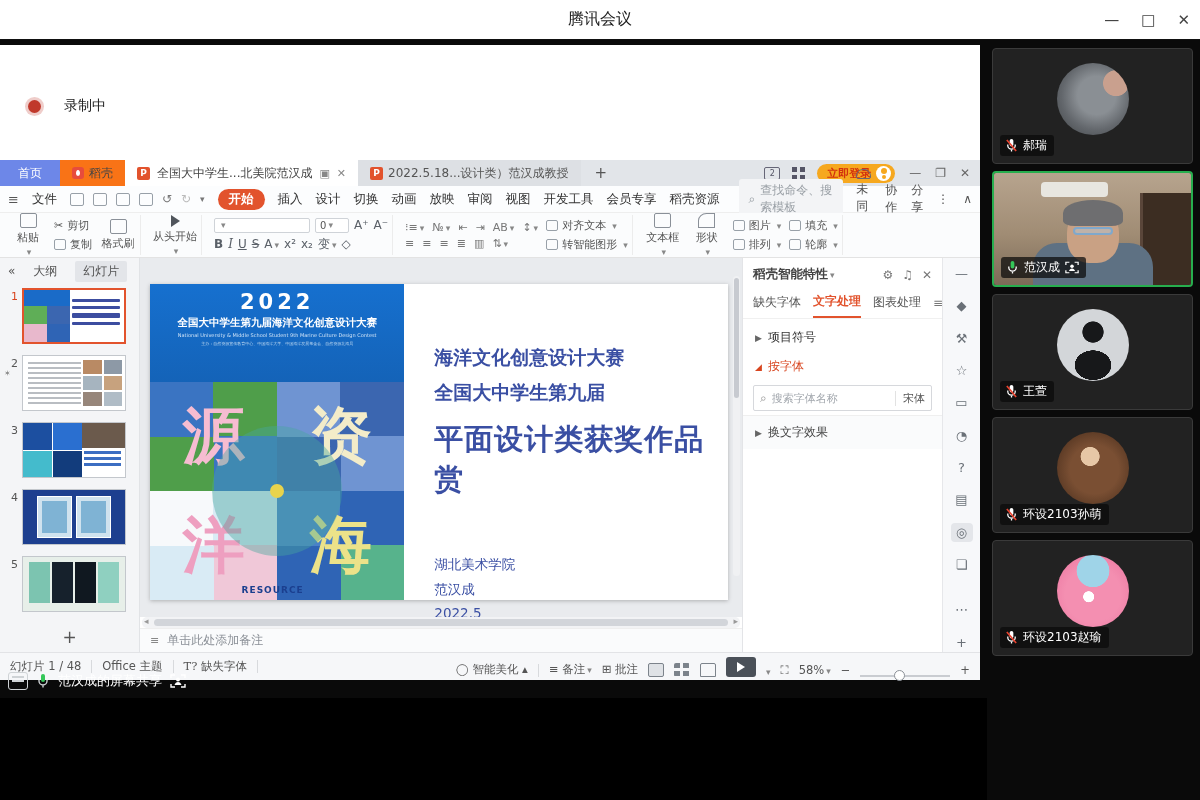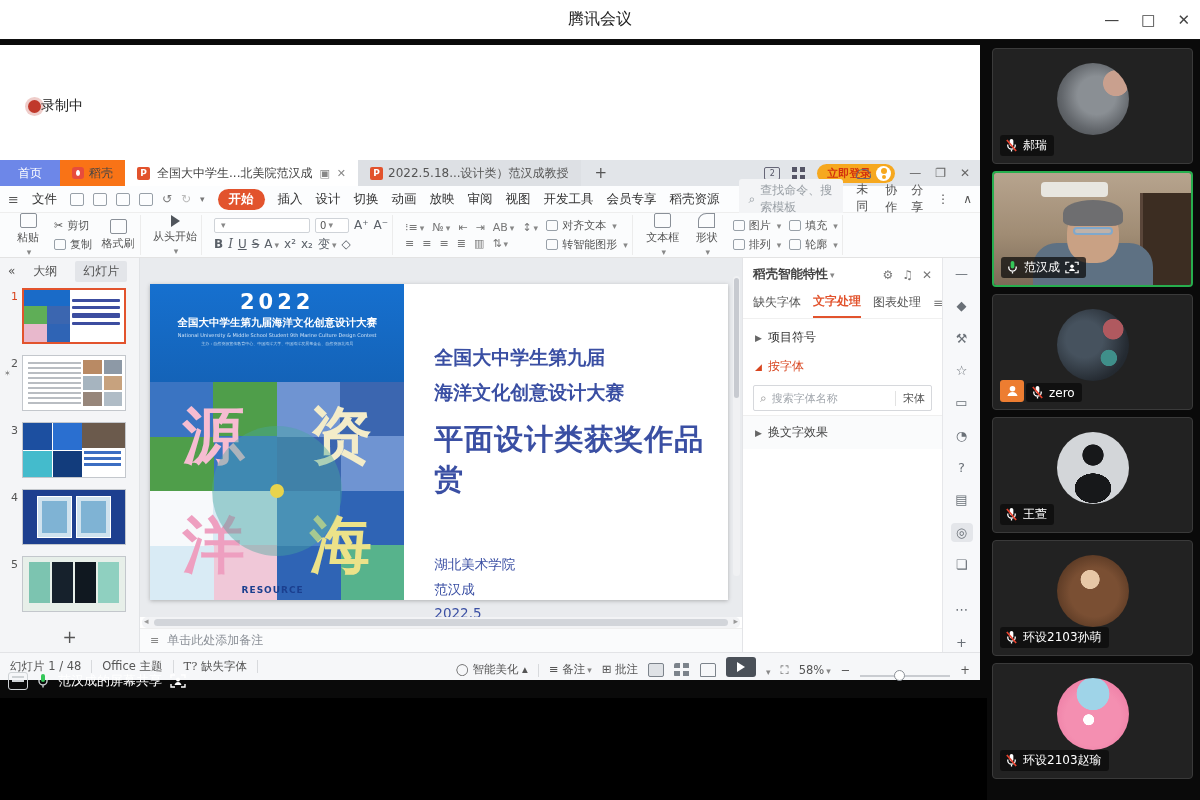--- a/index.html
+++ b/index.html
@@ -8,21 +8,21 @@
   .app { position:relative; width:1200px; height:698px; background:#0a0a0a; }
 
   
   .titlebar { position:absolute; top:0; left:0; width:1200px; height:40px; background:#fff; border-bottom:1px solid #111; display:flex; align-items:center; justify-content:center; }
   .titlebar .mt { font-size:16px; color:#1a1a1a; }
   .win-ctrls { position:absolute; right:10px; top:0; height:40px; display:flex; align-items:center; gap:22px; color:#444; font-size:15px; }
   .win-ctrls span { cursor:default; }
 
   
   .shared { position:absolute; left:0; top:45px; width:980px; height:635px; background:#fff; }
-  .rec { position:absolute; left:28px; top:52px; display:flex; align-items:center; gap:0; }
+  .rec { position:absolute; left:28px; top:52px; display:flex; align-items:center; gap:23px; }
   .rec-dot { width:13px; height:13px; border-radius:50%; background:#c0392b; box-shadow:0 0 0 3px rgba(192,57,43,.25); }
   .rec-label { font-size:14px; color:#222; }
 
   
   .wps { position:absolute; left:0; top:115px; width:980px; height:520px; display:flex; flex-direction:column; background:#fff; }
 
   
   .wtabs { height:26px; background:#e2e5e9; display:flex; align-items:stretch; font-size:12px; color:#444; }
   .wtab { display:flex; align-items:center; gap:5px; padding:0 12px; }
   .wtab-home { background:#6d87e8; color:#fff; padding:0 18px; }
@@ -554,22 +554,22 @@
                   <div class="q q2">资</div>
                   <div class="q q3">洋</div>
                   <div class="q q4">海</div>
                   <div class="po-circle"></div>
                   <div class="po-dot"></div>
                   <div class="po-res">RESOURCE</div>
                 </div>
               </div>
 
               <div class="slide-text">
+                <div class="st-l1">海洋文化创意设计大赛</div>
                 <div class="st-l1">全国大中学生第九届</div>
-                <div class="st-l1">海洋文化创意设计大赛</div>
                 <div class="st-l3">平面设计类获奖作品赏</div>
                 <div class="st-meta">
                   <div>湖北美术学院</div>
                   <div>范汉成</div>
                   <div>2022.5</div>
                 </div>
               </div>
             </div>
             <div class="vscroll"></div>
           </div>
@@ -697,38 +697,20 @@
           </svg>
         <span>范汉成</span>
         <svg class="shareic" width="14" height="13" viewBox="0 0 16 14">
             <path d="M1 4V1h4M11 1h4v3M15 10v3h-4M5 13H1v-3" fill="none" stroke="#fff" stroke-width="1.4"></path>
             <circle cx="8" cy="5.5" r="2" fill="#fff"></circle>
             <path d="M4.5 11c.5-2 2-3 3.5-3s3 1 3.5 3z" fill="#fff"></path>
           </svg>
       </div>
     </div>
 
-    <div class="tile">
-      <div class="avatar av-zero"></div>
-      <div class="hostbadge">
-        <svg width="13" height="12" viewBox="0 0 14 13">
-            <circle cx="7" cy="4" r="3" fill="#fff"></circle>
-            <path d="M1.5 12c.8-3 3-4.5 5.5-4.5S11.7 9 12.5 12z" fill="#fff"></path>
-          </svg>
-      </div>
-      <div class="namechip offset">
-        <svg class="mic" width="13" height="15" viewBox="0 0 14 16">
-            <rect x="5" y="1" width="4" height="8" rx="2" fill="#fff"></rect>
-            <path d="M3 7v1a4 4 0 0 0 8 0V7" fill="none" stroke="#fff" stroke-width="1.4"></path>
-            <line x1="7" y1="12.5" x2="7" y2="14.5" stroke="#fff" stroke-width="1.4"></line>
-            <line x1="2" y1="2" x2="12" y2="14" stroke="#e8432f" stroke-width="1.8"></line>
-          </svg>
-        <span>zero</span>
-      </div>
-    </div>
 
     <div class="tile">
       <div class="avatar av-sil"></div>
       <div class="namechip">
         <svg class="mic" width="13" height="15" viewBox="0 0 14 16">
             <rect x="5" y="1" width="4" height="8" rx="2" fill="#fff"></rect>
             <path d="M3 7v1a4 4 0 0 0 8 0V7" fill="none" stroke="#fff" stroke-width="1.4"></path>
             <line x1="7" y1="12.5" x2="7" y2="14.5" stroke="#fff" stroke-width="1.4"></line>
             <line x1="2" y1="2" x2="12" y2="14" stroke="#e8432f" stroke-width="1.8"></line>
           </svg>

